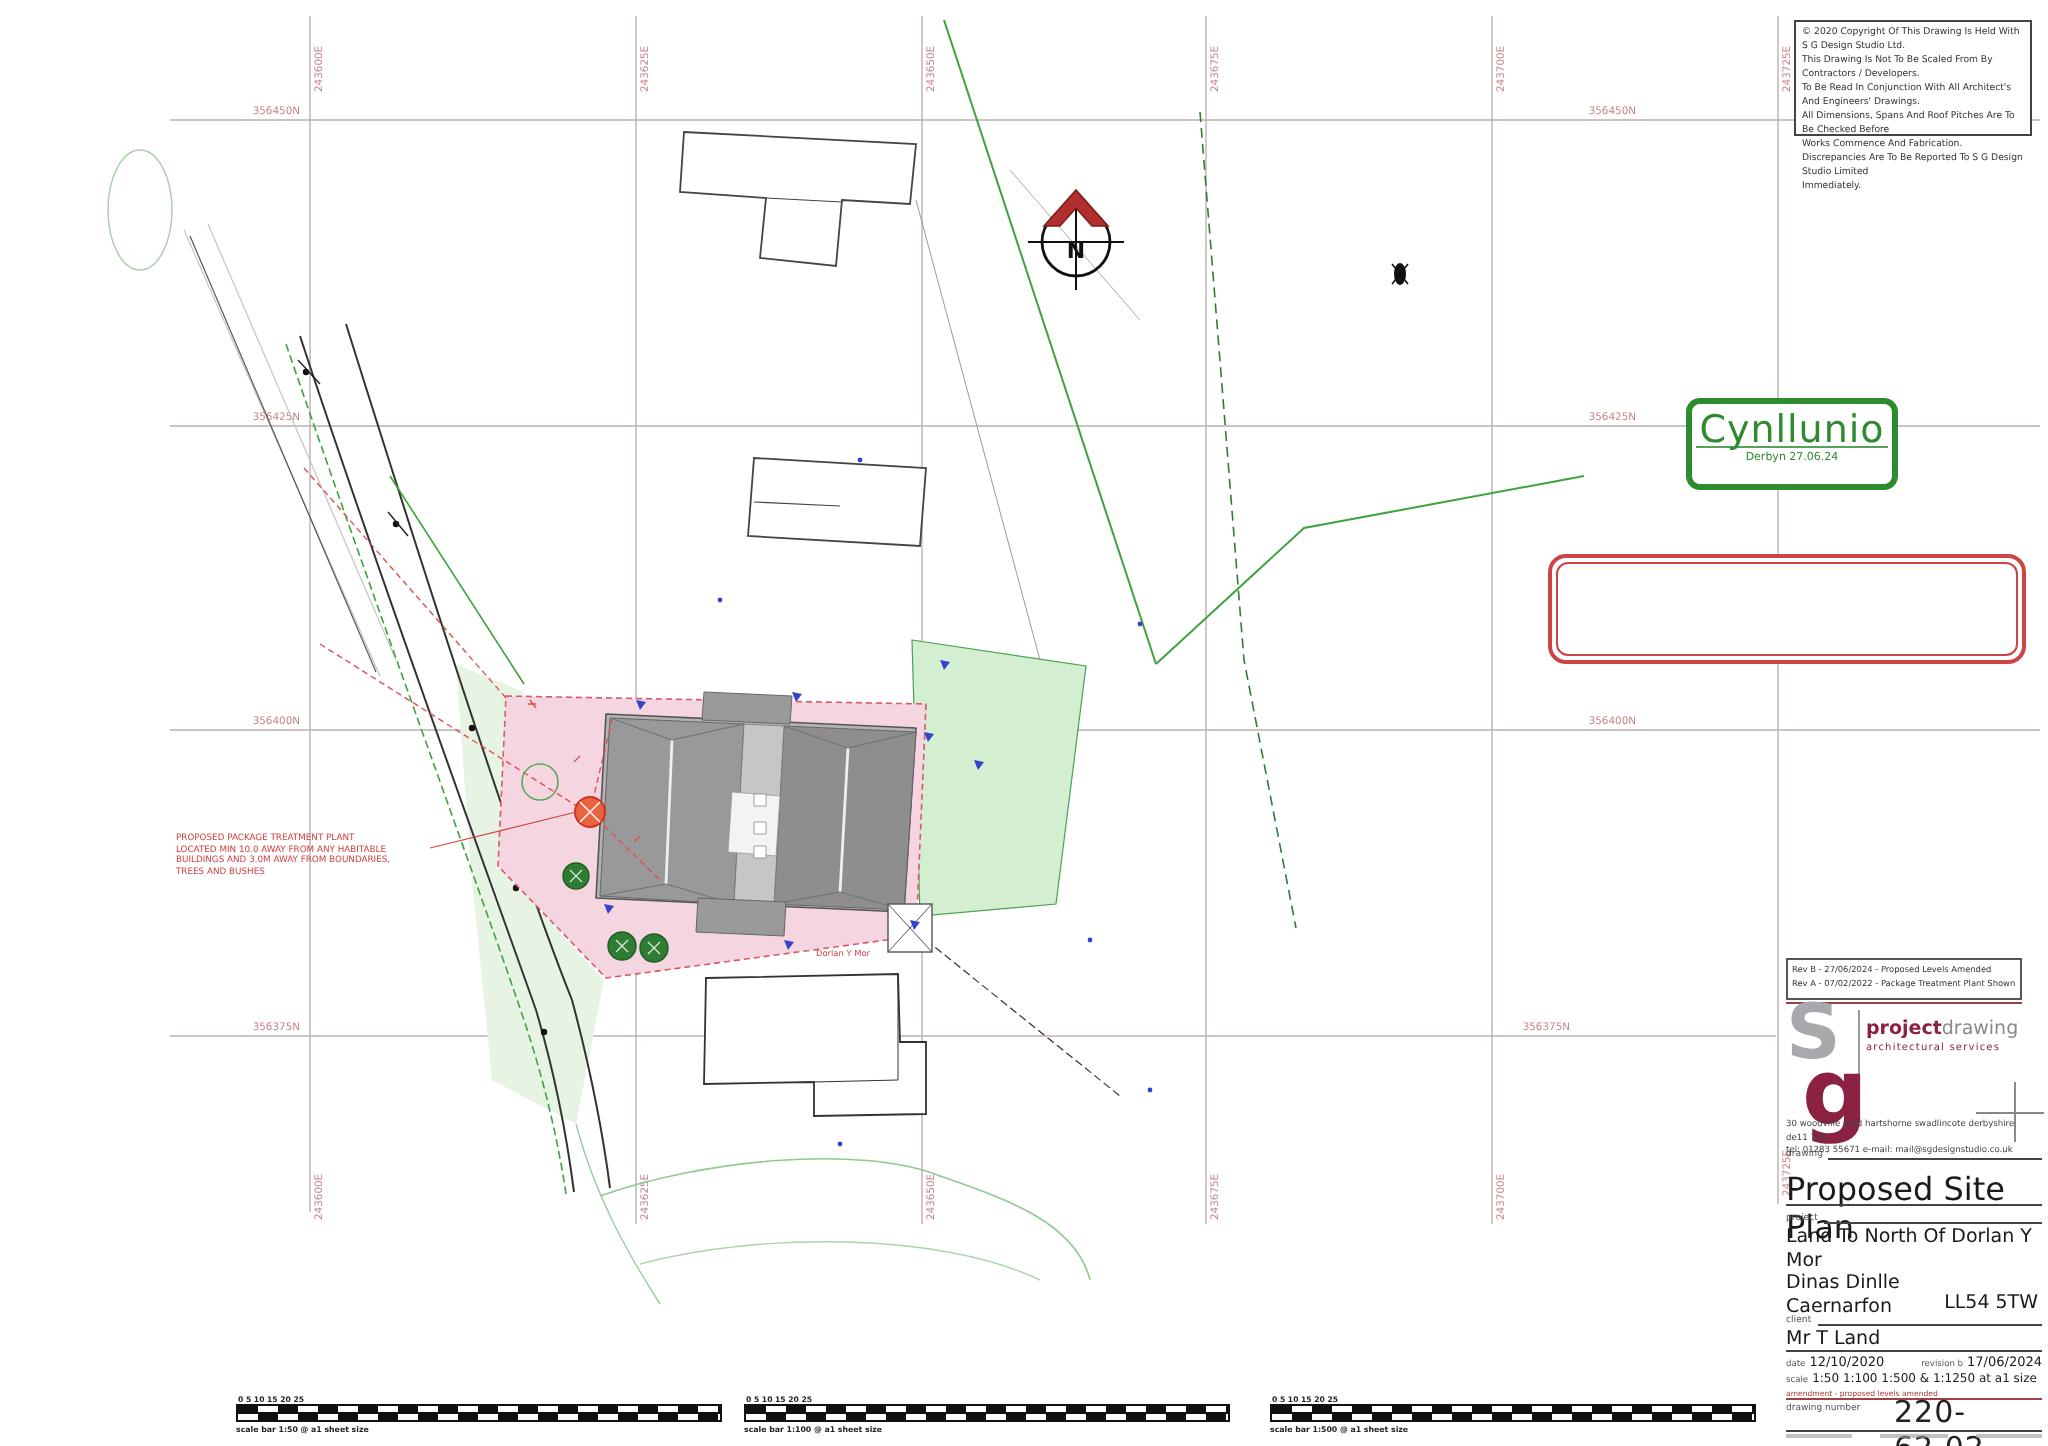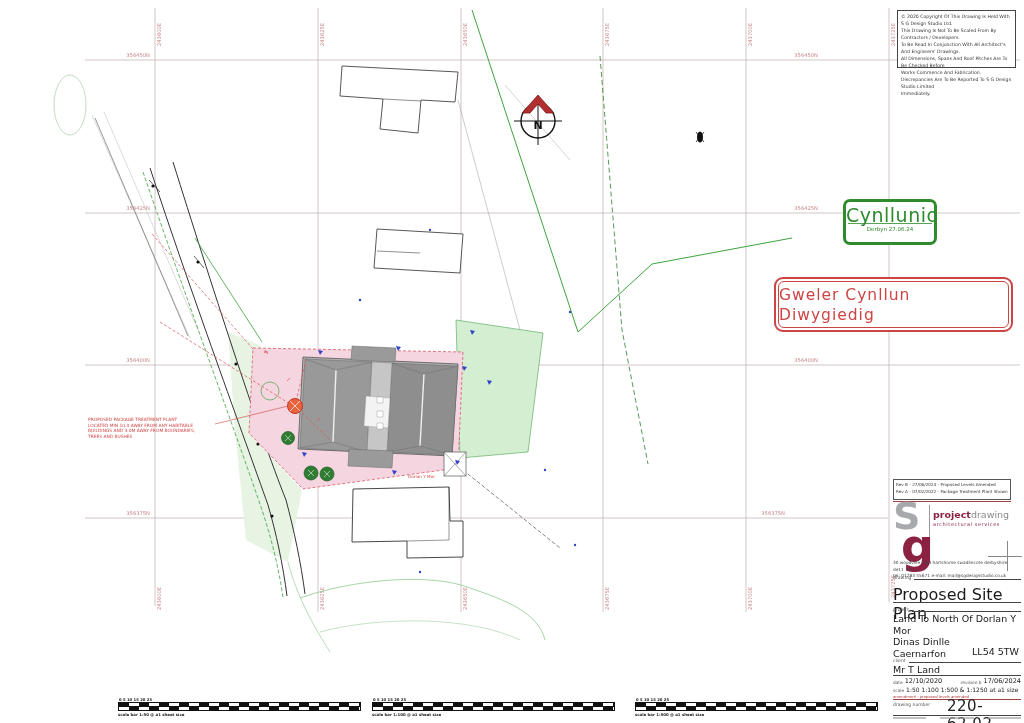--- a/index.html
+++ b/index.html
@@ -7,21 +7,21 @@
        font-family:"DejaVu Sans",sans-serif;overflow:hidden}
   .abs{position:absolute}
   svg{display:block}
 
   
   .copybox{left:897px;top:10px;width:119px;height:58px;background:#fff;
            border:0.7px solid #444;padding:2px 3px;box-sizing:border-box;z-index:5}
   .copybox div{font-size:4.6px;line-height:7px;color:#333}
 
   
-  .stamp-green{left:843px;top:199px;width:94px;height:46px;background:#fff;
+  .stamp-green{left:843px;top:199px;width:106px;height:46px;background:#fff;
     border:3px solid #2e8b2e;border-radius:7px;z-index:6;text-align:center;box-sizing:border-box}
   .stamp-green .t{font-size:19px;color:#2e8b2e;margin-top:2px;letter-spacing:0.5px}
   .stamp-green .s{font-size:5.5px;color:#2e8b2e;margin-top:0px}
   .stamp-green .strike{position:absolute;left:2px;right:2px;top:21px;height:1px;background:#2e8b2e;opacity:.8}
 
   
   .stamp-red{left:774px;top:277px;width:239px;height:55px;background:#fff;
     border:2px solid #cc4444;border-radius:9px;z-index:6;box-sizing:border-box;padding:2px}
   .stamp-red .inner{border:1.2px solid #cc4444;border-radius:6px;height:100%;box-sizing:border-box;
     display:flex;flex-direction:column;align-items:center;justify-content:center}
@@ -273,21 +273,20 @@
 </div>
 
 <div class="abs stamp-green">
   <div class="t">Cynllunio</div>
   <div class="s">Derbyn 27.06.24</div>
   <div class="strike"></div>
 </div>
 
 <div class="abs stamp-red">
   <div class="inner">
-    <div class="l">Gweler Cynllun Diwygiedig</div>
   </div>
 </div>
 
 <div class="abs tb" style="height:247px">
   <div class="revbox">
     <div>Rev B - 27/06/2024 - Proposed Levels Amended</div>
     <div>Rev A - 07/02/2022 - Package Treatment Plant Shown</div>
   </div>
   <div class="redline1"></div>
 

